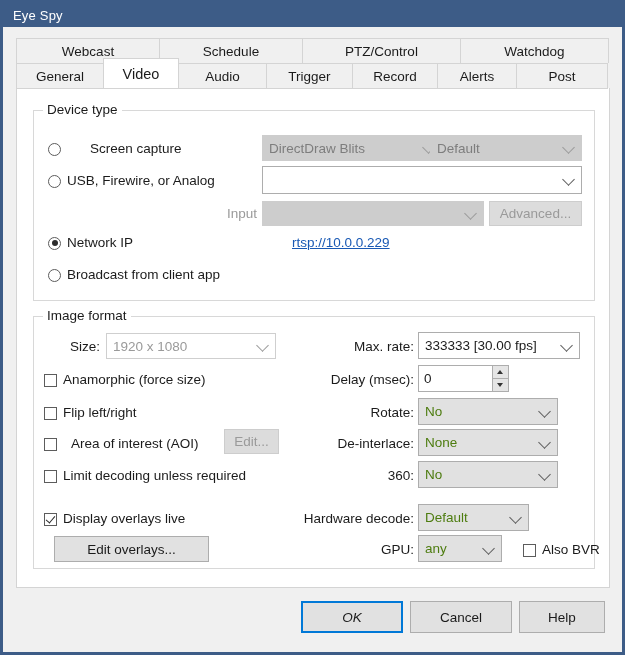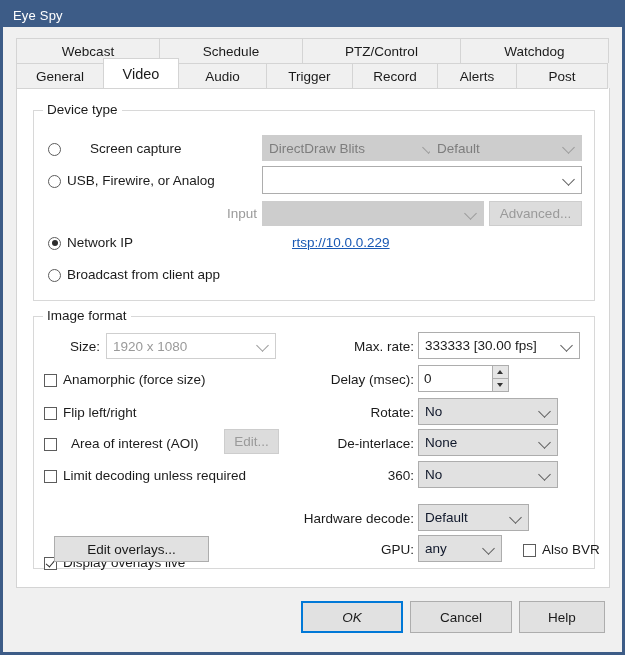--- a/index.html
+++ b/index.html
@@ -174,21 +174,21 @@
     display: flex;
     align-items: center;
     font-size: 13.5px;
     color: #1b1b1b;
     padding-left: 6px;
     cursor: default;
     background: #ffffff;
     border: 1px solid #adadad;
   }
   .combo.grey   { background: #cdcdcd; border: 1px solid #cdcdcd; color: #7d7d7d; }
-  .combo.flat   { background: #e1e1e1; border: 1px solid #adadad; color: #0f172a; }
+  .combo.flat   { background: #e1e1e1; border: 1px solid #adadad; color: #4d7c0f; }
   .combo.light  { background: #ffffff; border: 1px solid #cfcfcf; color: #9a9a9a; }
   .combo .chev {
     position: absolute;
     right: 8px;
     top: 50%;
     width: 8px; height: 8px;
     margin-top: -5px;
     border-left: 1.4px solid #5c5c5c;
     border-bottom: 1.4px solid #5c5c5c;
     transform: rotate(-45deg);
@@ -422,21 +422,21 @@
       <div class="cb-row" style="left:10px; top:151px;">
         <span class="cb"></span>
         <span class="lbl">Limit decoding unless required</span>
       </div>
       <div class="lbl abs right" style="left:300px; top:151px; width:80px;">360:</div>
       <div class="combo flat" style="left:384px; top:144px; width:140px; height:27px;">
         <span>No</span>
         <span class="chev"></span>
       </div>
 
-      <div class="cb-row" style="left:10px; top:194px;margin-top:44px;">
+      <div class="cb-row" style="left:10px; top:194px;">
         <span class="cb on"></span>
         <span class="lbl">Display overlays live</span>
       </div>
       <div class="lbl abs right" style="left:240px; top:194px; width:140px;">Hardware decode:</div>
       <div class="combo flat" style="left:384px; top:187px; width:111px; height:27px;">
         <span>Default</span>
         <span class="chev"></span>
       </div>
 
       <div class="btn" style="left:20px; top:219px; width:155px; height:26px;">

